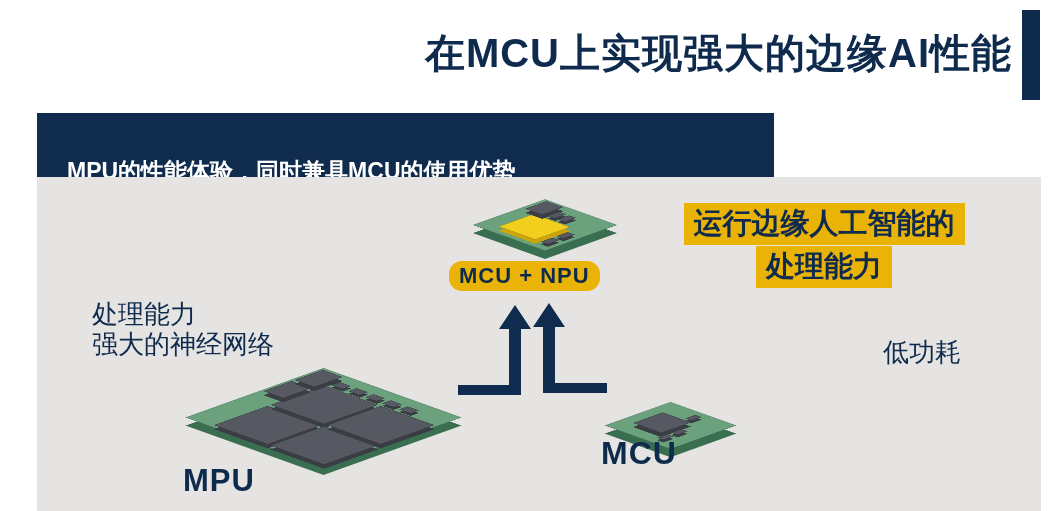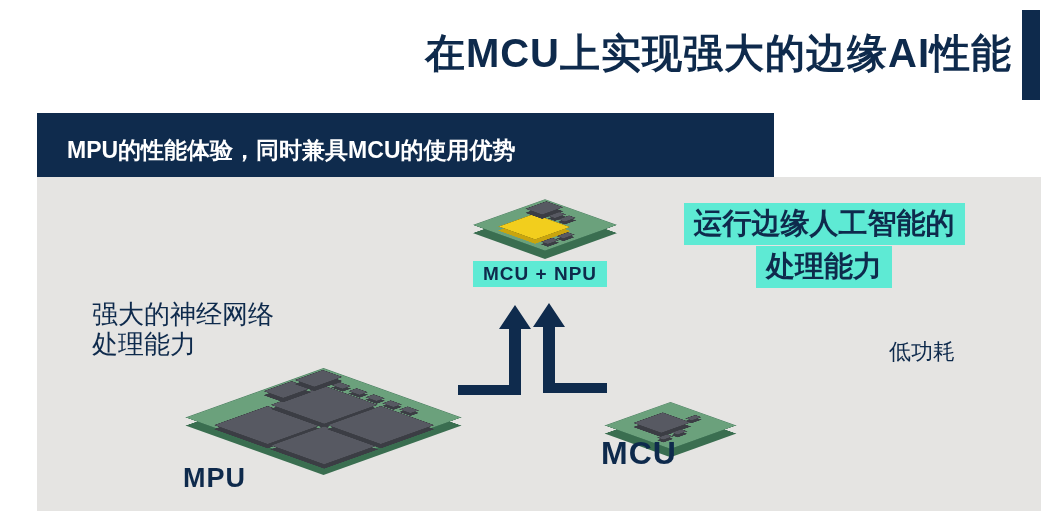--- a/index.html
+++ b/index.html
@@ -13,21 +13,21 @@
     position:absolute; top:26px; right:44px;
     font-size:40px; font-weight:700; color:#0e2a4c;
     white-space:nowrap; letter-spacing:1px;
   }
   .title-accent-bar {
     position:absolute; left:1022px; top:10px; width:18px; height:90px;
     background:#0e2a4c;
   }
   .band {
     position:absolute; left:37px; top:113px; width:737px; height:74px;
-    background:#0f2b4d; display:flex; align-items:center;
+    background:#0f2b4d; display:flex; align-items:flex-end;
   }
   .band-text {
     color:#ffffff; font-size:23px; font-weight:700;
     padding-left:30px; white-space:nowrap;
   }
   .panel {
     position:absolute; left:37px; top:177px; width:1004px; height:334px;
     background:#e5e4e2;
   }
   
@@ -40,49 +40,49 @@
   }
   .chip {
     position:absolute; background:#575962;
     border:1px solid rgba(0,0,0,.28);
     box-shadow:-8px 8px 0 #3b3d44;
   }
   .chip.yellow { background:#f2ce1d; box-shadow:-8px 8px 0 #c9a50e; }
   .chip.flat { box-shadow:-5px 5px 0 #3b3d44; }
   
   .highlight {
-    display:inline-block; background:#5eead4; color:#0e2a4c;
+    display:inline-block; background:#eab308; color:#0e2a4c;
     font-weight:700;
   }
   .mcu-npu-label {
-    position:absolute; left:436px; top:84px;
-    font-size:19px; padding:2px 10px; letter-spacing:1px;
+    position:absolute; left:412px; top:84px;
+    font-size:22px; padding:2px 10px; letter-spacing:1px;border-radius:13px;
   }
   .best-choice {
     position:absolute; left:597px; top:26px; width:380px;
     text-align:center; line-height:1;
   }
   .best-choice .highlight {
     font-size:29px; padding:6px 10px 7px; margin-bottom:1px;
   }
   .left-note {
     position:absolute; left:55px; top:122px;
     font-size:26px; line-height:30px; color:#0e2a4c;
   }
   .board-label {
     position:absolute; color:#0e2a4c; font-weight:700; letter-spacing:1px;
   }
-  .mpu-label { left:146px; top:286px; font-size:27px; }
+  .mpu-label { left:146px; top:286px; font-size:31px; }
   .mcu-label { left:564px; top:258px; font-size:32px; }
   .benefits {
     position:absolute; left:770px; top:160px; width:230px;
     text-align:center;
   }
   .benefit-item {
-    font-size:22px; color:#0e2a4c; line-height:30px; margin-bottom:29px;
+    font-size:26px; color:#0e2a4c; line-height:30px; margin-bottom:29px;
     white-space:nowrap;
   }
   .arrows-svg { position:absolute; left:413px; top:126px; }
 </style>
 </head>
 <body>
 
 <div class="stage">
 
   <div class="page-title">在MCU上实现强大的边缘AI性能</div>
@@ -104,22 +104,22 @@
     </div>
 
     <span class="highlight mcu-npu-label">MCU + NPU</span>
 
     <div class="best-choice">
       <span class="highlight">运行边缘人工智能的</span><br>
       <span class="highlight">处理能力</span>
     </div>
 
     <div class="left-note">
+      <div>处理能力</div>
       <div>强大的神经网络</div>
-      <div>处理能力</div>
     </div>
 
     <svg class="arrows-svg" width="165" height="97" viewBox="0 0 165 97">
       <polygon fill="#0f2b4d" points="65,2 81,26 71,26 71,92 8,92 8,82 59,82 59,26 49,26"></polygon>
       <polygon fill="#0f2b4d" points="99,0 115,24 105,24 105,80 157,80 157,90 93,90 93,24 83,24"></polygon>
     </svg>
 
     <div class="board" style="left:189px; top:143px; width:195px; height:195px;">
       <div class="chip" style="left:4px;  top:34px;  width:76px; height:76px;"></div>
       <div class="chip" style="left:84px; top:34px;  width:76px; height:76px;"></div>

